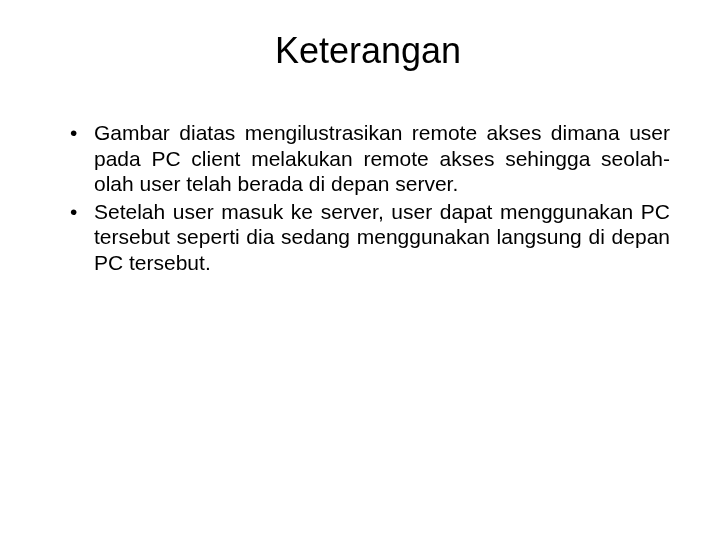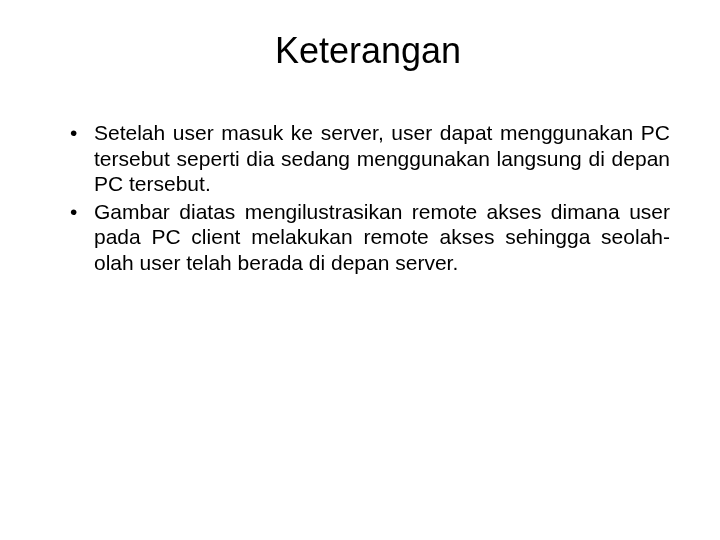--- a/index.html
+++ b/index.html
@@ -9,16 +9,16 @@
   .bullets { list-style: none; padding: 0 18px; }
   .bullets li { position: relative; font-size: 21px; line-height: 1.22; text-align: justify; padding-left: 28px; margin-bottom: 2px; }
   .bullets li::before { content: "•"; position: absolute; left: 4px; top: 0; font-size: 21px; }
 </style>
 </head>
 <body>
 
 <div class="slide">
   <h1 class="title">Keterangan</h1>
   <ul class="bullets">
+    <li>Gambar diatas mengilustrasikan remote akses dimana user pada PC client melakukan remote akses sehingga seolah-olah user telah berada di depan server.</li>
     <li>Setelah user masuk ke server, user dapat menggunakan PC tersebut seperti dia sedang menggunakan langsung di depan PC tersebut.</li>
-    <li>Gambar diatas mengilustrasikan remote akses dimana user pada PC client melakukan remote akses sehingga seolah-olah user telah berada di depan server.</li>
   </ul>
 </div>
 
 </body></html>

